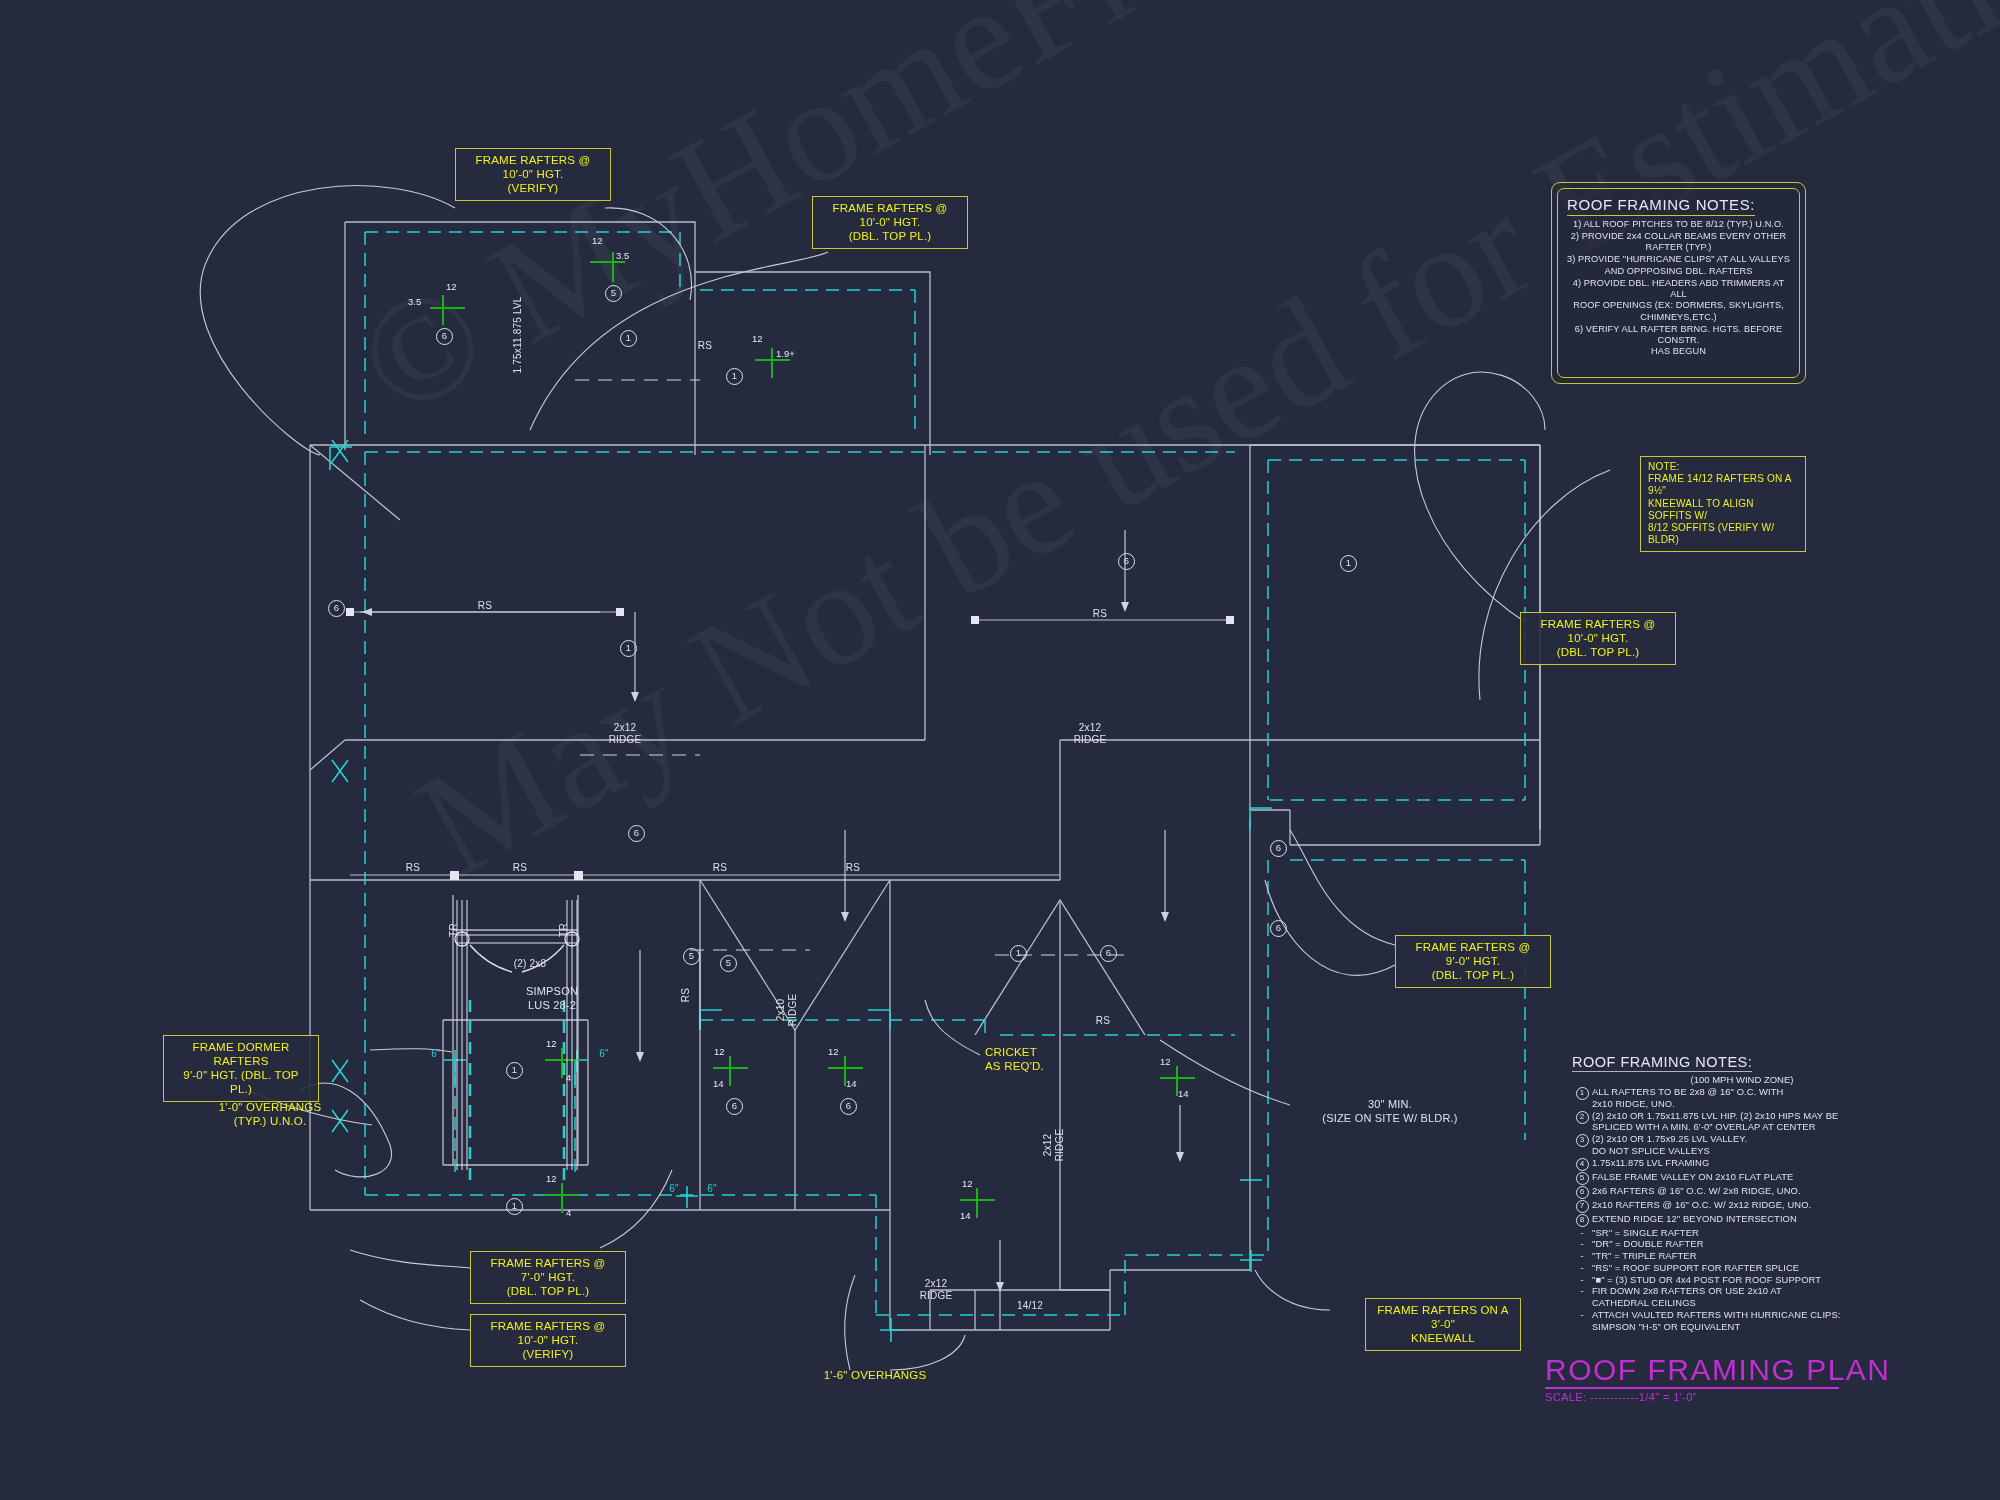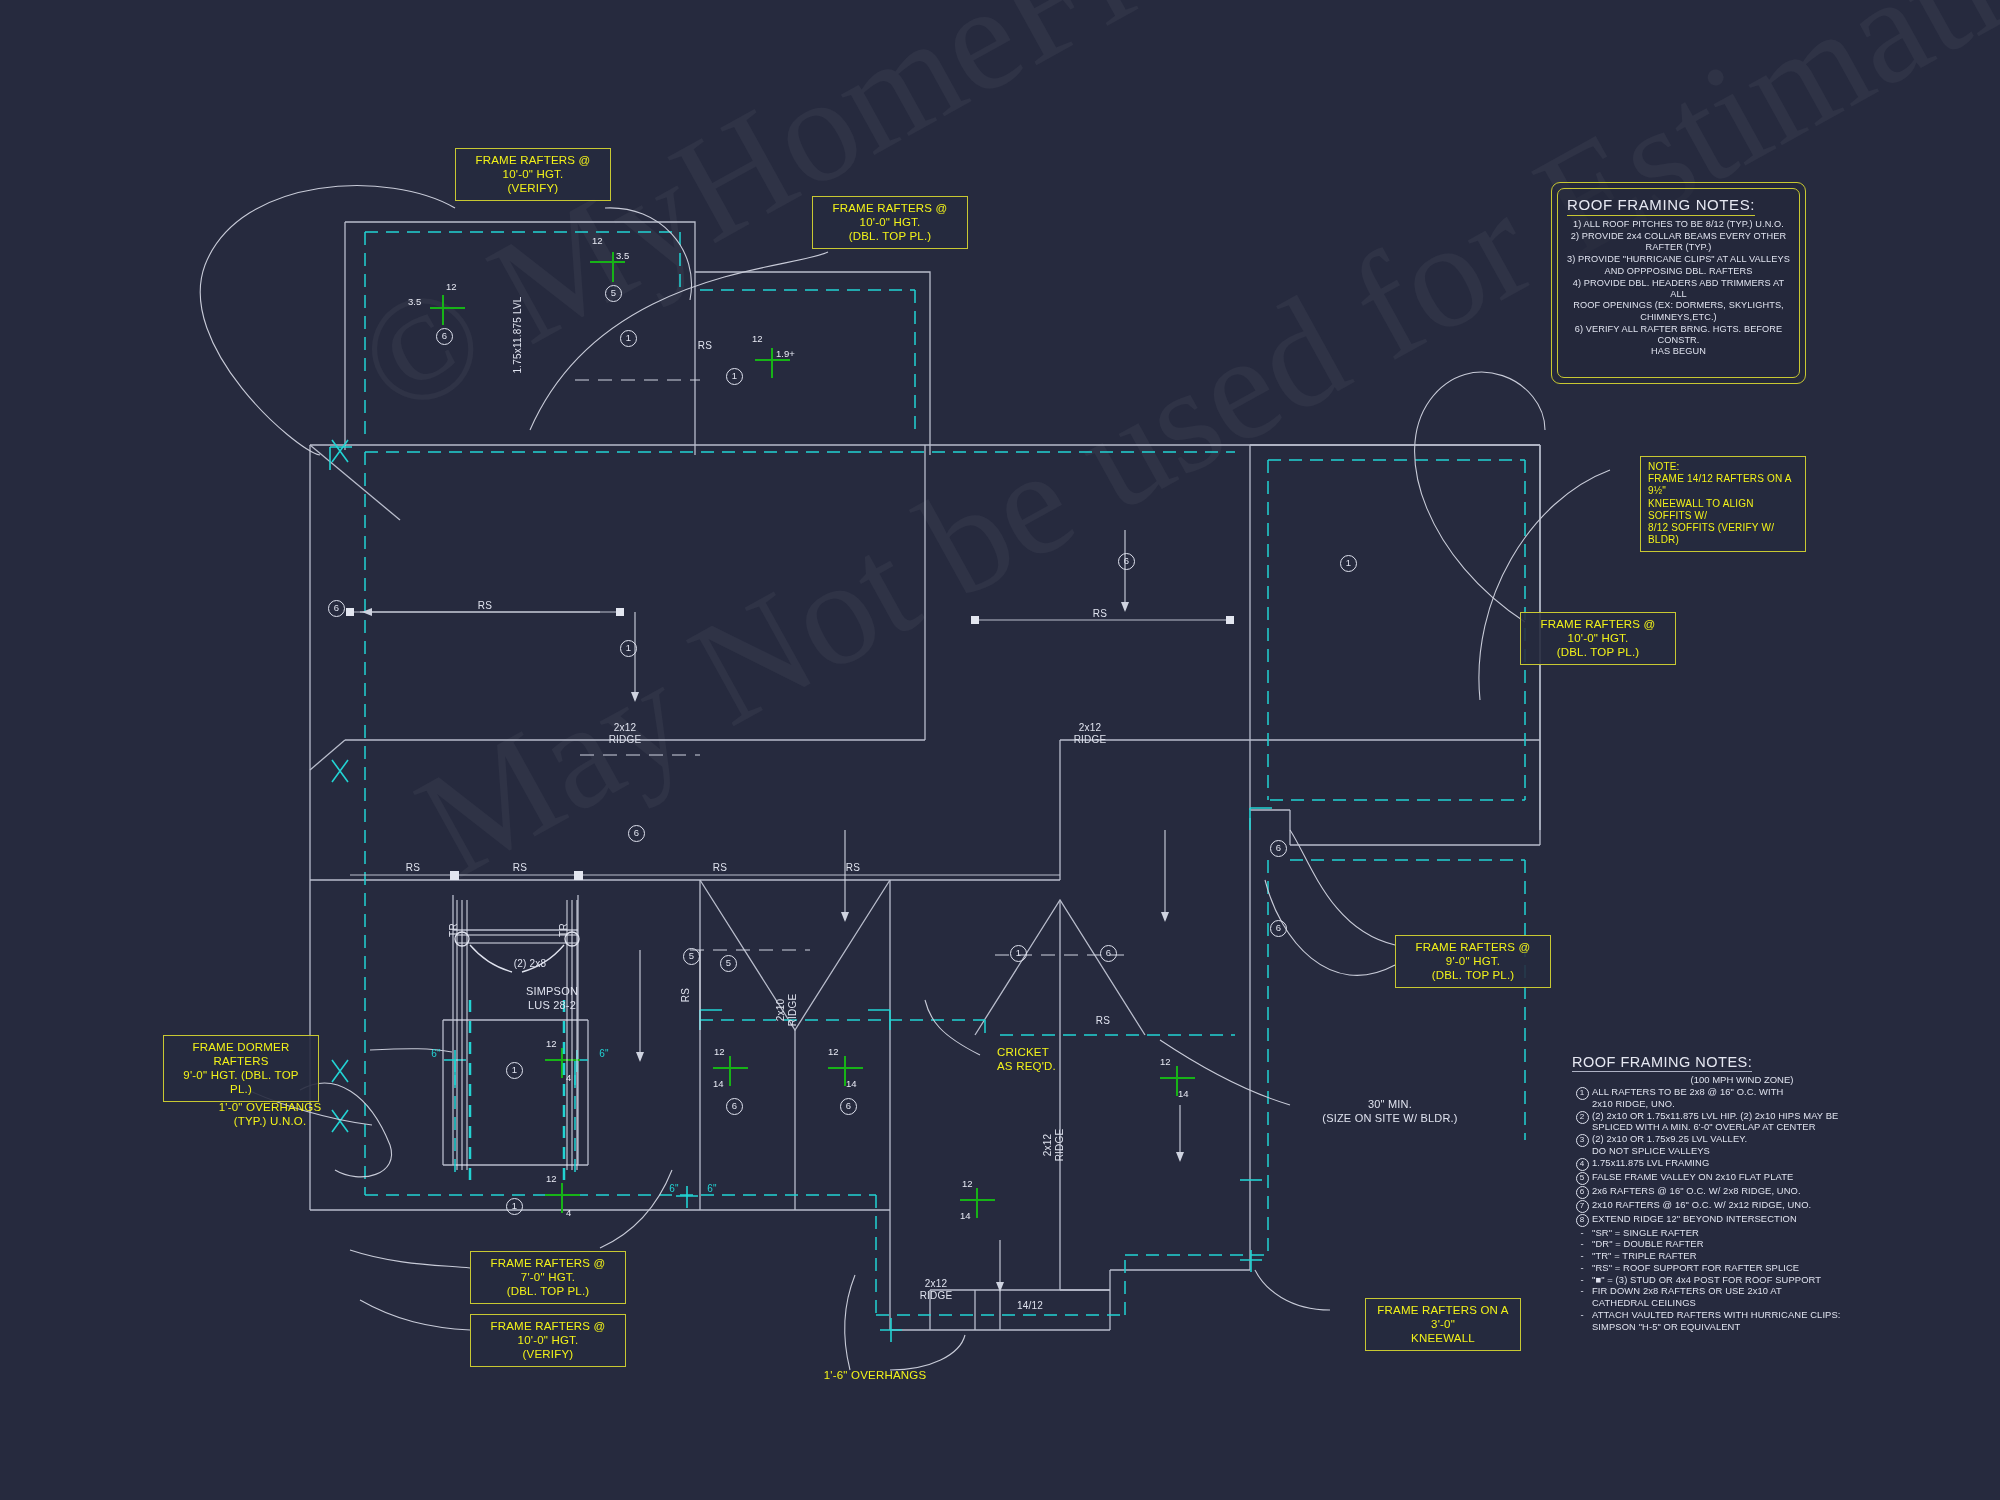--- a/index.html
+++ b/index.html
@@ -462,21 +462,21 @@
 
   <div class="callout" style="left:470px; top:1314px; width:140px;">FRAME RAFTERS @ 10'-0" HGT.
 (VERIFY)</div>
 
   <div class="callout" style="left:1365px; top:1298px; width:140px;">FRAME RAFTERS ON A 3'-0"
 KNEEWALL</div>
 
   <div class="ytext" style="left:205px; top:1100px; width:130px;">1'-0" OVERHANGS
 (TYP.) U.N.O.</div>
 
-  <div class="ytext" style="left:985px; top:1045px; width:80px; text-align:left;margin-left:12px;">CRICKET
+  <div class="ytext" style="left:985px; top:1045px; width:80px; text-align:left;">CRICKET
 AS REQ'D.</div>
 
   <div class="ytext" style="left:810px; top:1368px; width:130px;">1'-6" OVERHANGS</div>
 
   <div class="wtext" style="left:1300px; top:1098px; width:180px;">30" MIN.
 (SIZE ON SITE W/ BLDR.)</div>
 
   <div class="wtext" style="left:502px; top:985px; width:100px;">SIMPSON
 LUS 28-2</div>
 
@@ -645,14 +645,19 @@
       <div class="tx">FIR DOWN 2x8 RAFTERS OR USE 2x10 AT
 CATHEDRAL CEILINGS</div>
     </div>
     <div class="row">
       <div class="mk">-</div>
       <div class="tx">ATTACH VAULTED RAFTERS WITH HURRICANE CLIPS:
 SIMPSON "H-5" OR EQUIVALENT</div>
     </div>
   </div>
 
+  <div id="title-block">
+    <div class="t">ROOF FRAMING PLAN</div>
+    <div class="uline"></div>
+    <div class="s">SCALE: ------------1/4" = 1'-0"</div>
+  </div>
 
 </div>
 
 </body></html>

